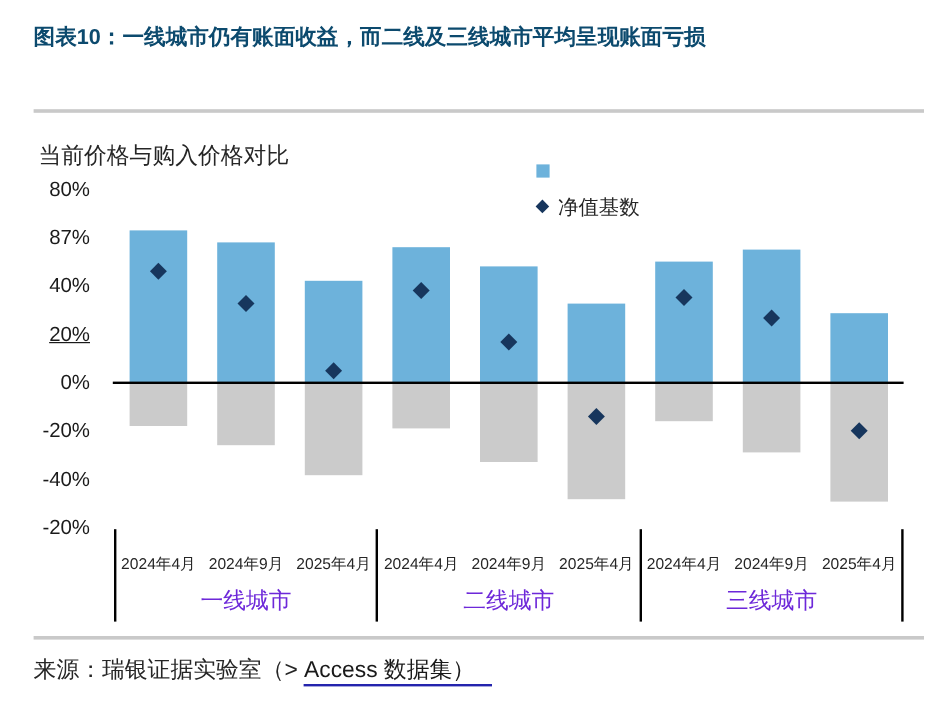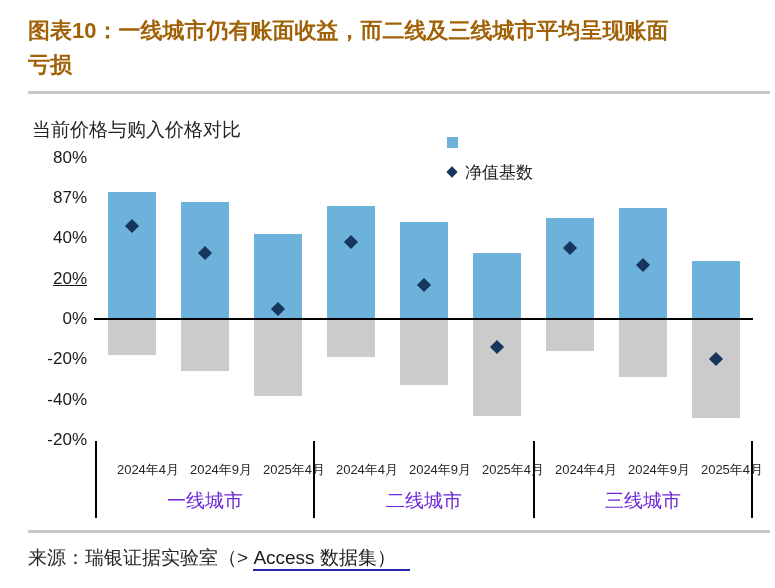--- a/index.html
+++ b/index.html
@@ -2,41 +2,41 @@
 <html><head>
 <meta charset="utf-8">
 <style>
   html,body{margin:0;padding:0;background:#fff;}
   .page{
     position:relative;width:775px;height:588px;background:#fff;overflow:hidden;
     font-family:"Liberation Sans", sans-serif;color:#1a1a1a;
   }
   .title{
     position:absolute;left:28px;top:14px;width:652px;
-    font-size:22px;line-height:34px;font-weight:bold;color:#a16207;
+    font-size:18px;line-height:34px;font-weight:bold;color:#0c4a6e;
   }
   .hr{position:absolute;left:28px;width:742px;height:3px;background:#c9c9c9;}
   .hr-top{top:91px;}
   .hr-bottom{top:530px;}
   .caption{position:absolute;left:32px;top:117px;font-size:19px;color:#262626;}
   .legend{position:absolute;left:447px;top:127px;}
   .legend-row{display:flex;align-items:center;height:30px;}
   .lg-marker{flex:0 0 auto;margin-right:8px;}
   .lg-sq{width:11px;height:11px;}
   .lg-sq.gray{background:#CBCBCB;}
   .lg-sq.blue{background:#6DB2DB;}
   .lg-diamond{width:8px;height:8px;background:#17365D;transform:rotate(45deg);margin-left:1px;margin-right:9px;}
   .legend-label{font-size:17px;color:#262626;white-space:nowrap;}
   .plot{position:absolute;left:0;top:0;width:775px;height:588px;}
-  .ytick{position:absolute;left:12px;width:75px;text-align:right;font-size:17px;color:#1a1a1a;}
+  .ytick{position:absolute;left:0;width:75px;text-align:right;font-size:17px;color:#1a1a1a;}
   .bar{position:absolute;}
   .zero-line{position:absolute;background:#000;}
   .diamond{position:absolute;width:10px;height:10px;background:#17365D;transform:rotate(45deg);}
   .divider{position:absolute;width:2px;background:#000;}
-  .xdate{position:absolute;width:74px;text-align:center;font-size:13px;color:#262626;white-space:nowrap;padding-left:16px;}
+  .xdate{position:absolute;width:74px;text-align:center;font-size:13px;color:#262626;white-space:nowrap;}
   .xgroup{position:absolute;width:160px;text-align:center;font-size:19px;color:#6d28d9;white-space:nowrap;}
   .source{position:absolute;left:28px;top:545px;font-size:19px;color:#262626;white-space:nowrap;}
   .src-link{color:#1a1a1a;text-decoration:none;border-bottom:2px solid #2424AD;padding-bottom:1px;padding-right:14px;cursor:pointer;}
 </style>
 </head>
 <body>
 
 <div class="page">
 
   <div class="title">图表10：一线城市仍有账面收益，而二线及三线城市平均呈现账面亏损</div>

